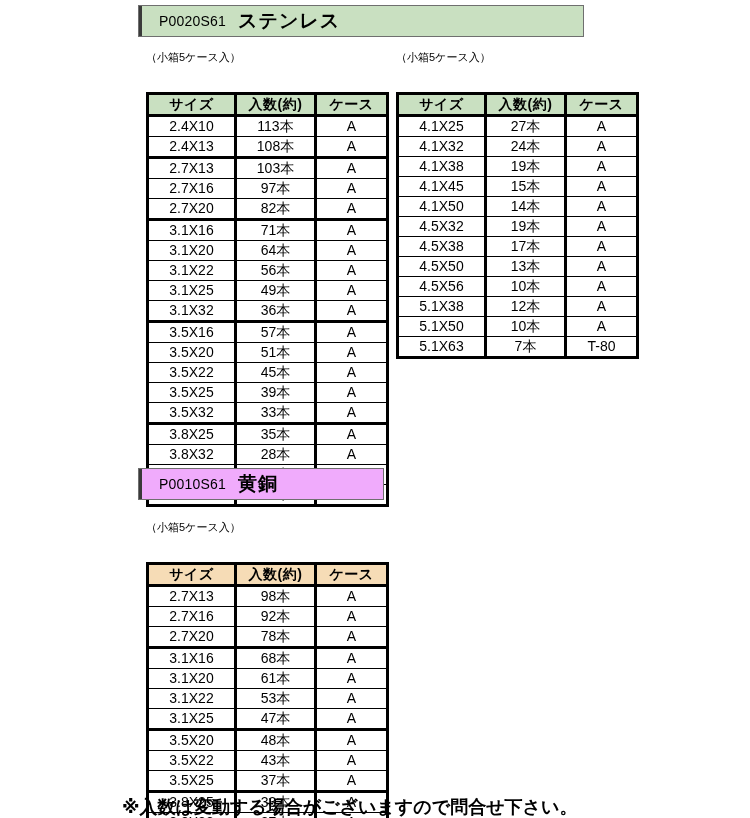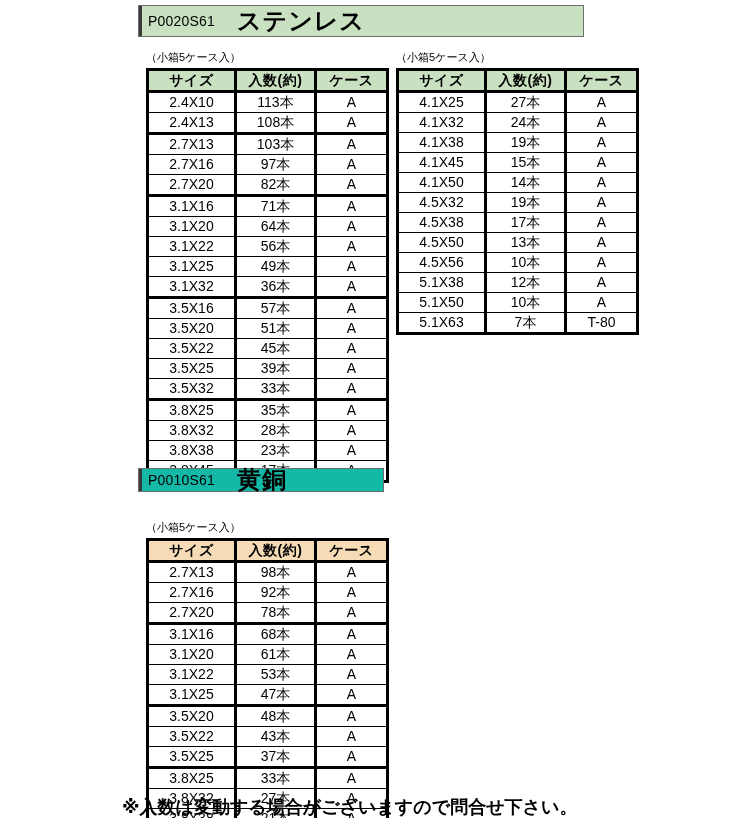--- a/index.html
+++ b/index.html
@@ -24,66 +24,67 @@
     display: flex;
     align-items: center;
     border: 1px solid #6f6f6f;
   }
   .banner-inner {
     box-sizing: border-box;
     height: 100%;
     width: 100%;
     display: flex;
     align-items: center;
-    padding-left: 6px;
+    padding-left: 17px;
     border-left: 3px solid #3a3a3a;
   }
   .banner-code {
     font-size: 14px;
     letter-spacing: 0.2px;
     white-space: nowrap;
   }
   .banner-name {
-    font-size: 24px;
+    font-size: 19px;
     font-weight: bold;
-    margin-left: 22px;
+    margin-left: 12px;
     white-space: nowrap;
     letter-spacing: 1px;
   }
 
   #banner-stainless {
     left: 138px;
     top: 5px;
     width: 446px;
     height: 32px;
     background: #c9e0c1;
   }
   #banner-brass {
     left: 138px;
     top: 468px;
     width: 246px;
-    height: 24px;
-    background: #14b8a6;
+    height: 32px;
+    background: #f0abfc;
     justify-content: flex-end;
   }
 
   
   .table-caption {
     position: absolute;
     font-size: 11px;
     white-space: nowrap;
     letter-spacing: 0px;
   }
 
   
   .spec-table {
     position: absolute;
     border-collapse: collapse;
     table-layout: fixed;
     background: #ffffff;
+    margin-top: 24px;
   }
   .spec-table col.c-size  { width: 88px; }
   .spec-table col.c-qty   { width: 80px; }
   .spec-table col.c-case  { width: 72px; }
 
   .spec-table th,
   .spec-table td {
     border: 1px solid #000000;
     text-align: center;
     font-size: 14px;

